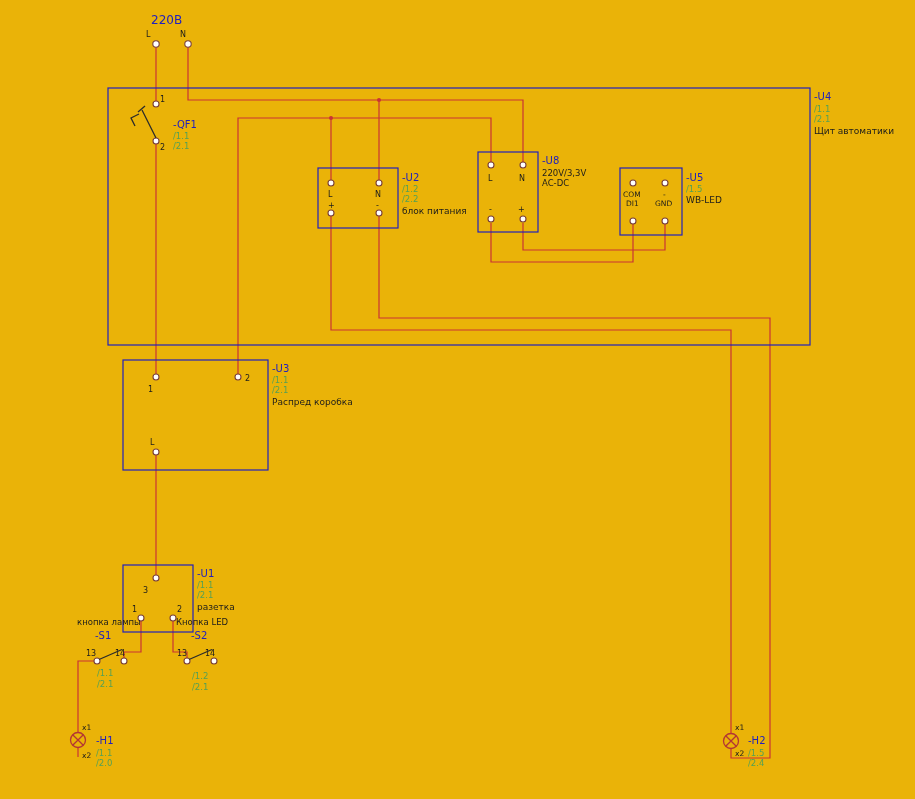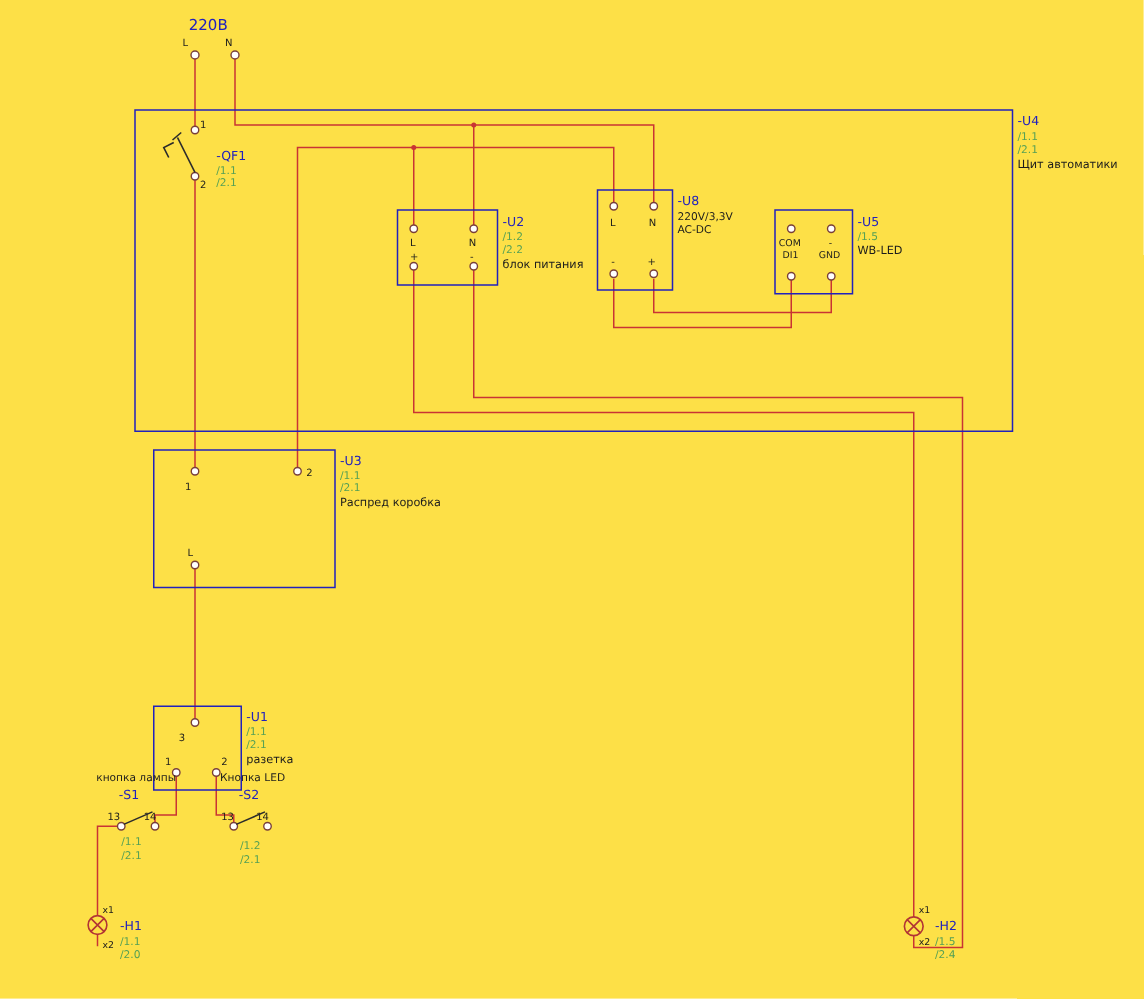--- a/index.html
+++ b/index.html
@@ -1,16 +1,16 @@
 <!DOCTYPE html>
 <html><head>
 <meta charset="utf-8">
 <style>
   html,body{margin:0;padding:0;background:#ffffff;}
-  .stage{width:915px;height:799px;position:relative;background:#fde047;overflow:hidden;}
+  .stage{width:915px;height:799px;position:relative;background:#eab308;overflow:hidden;}
   svg{display:block;}
   text{font-family:"DejaVu Sans","Liberation Sans",sans-serif;fill:#1c1c1c;}
   .wire{stroke:#c93434;stroke-width:1.2;fill:none;}
   .box{stroke:#2121bd;stroke-width:1.2;fill:none;}
   .term{stroke:#79403a;stroke-width:1.1;fill:#ffffff;}
   .sym{stroke:#2b2b2b;stroke-width:1.3;fill:none;}
   .lamp{stroke:#b23535;stroke-width:1.3;fill:none;}
   .dot{fill:#c93434;stroke:none;}
   .t-volt{fill:#2121bd;font-size:12px;}
   .t-name{fill:#2121bd;font-size:10px;}

